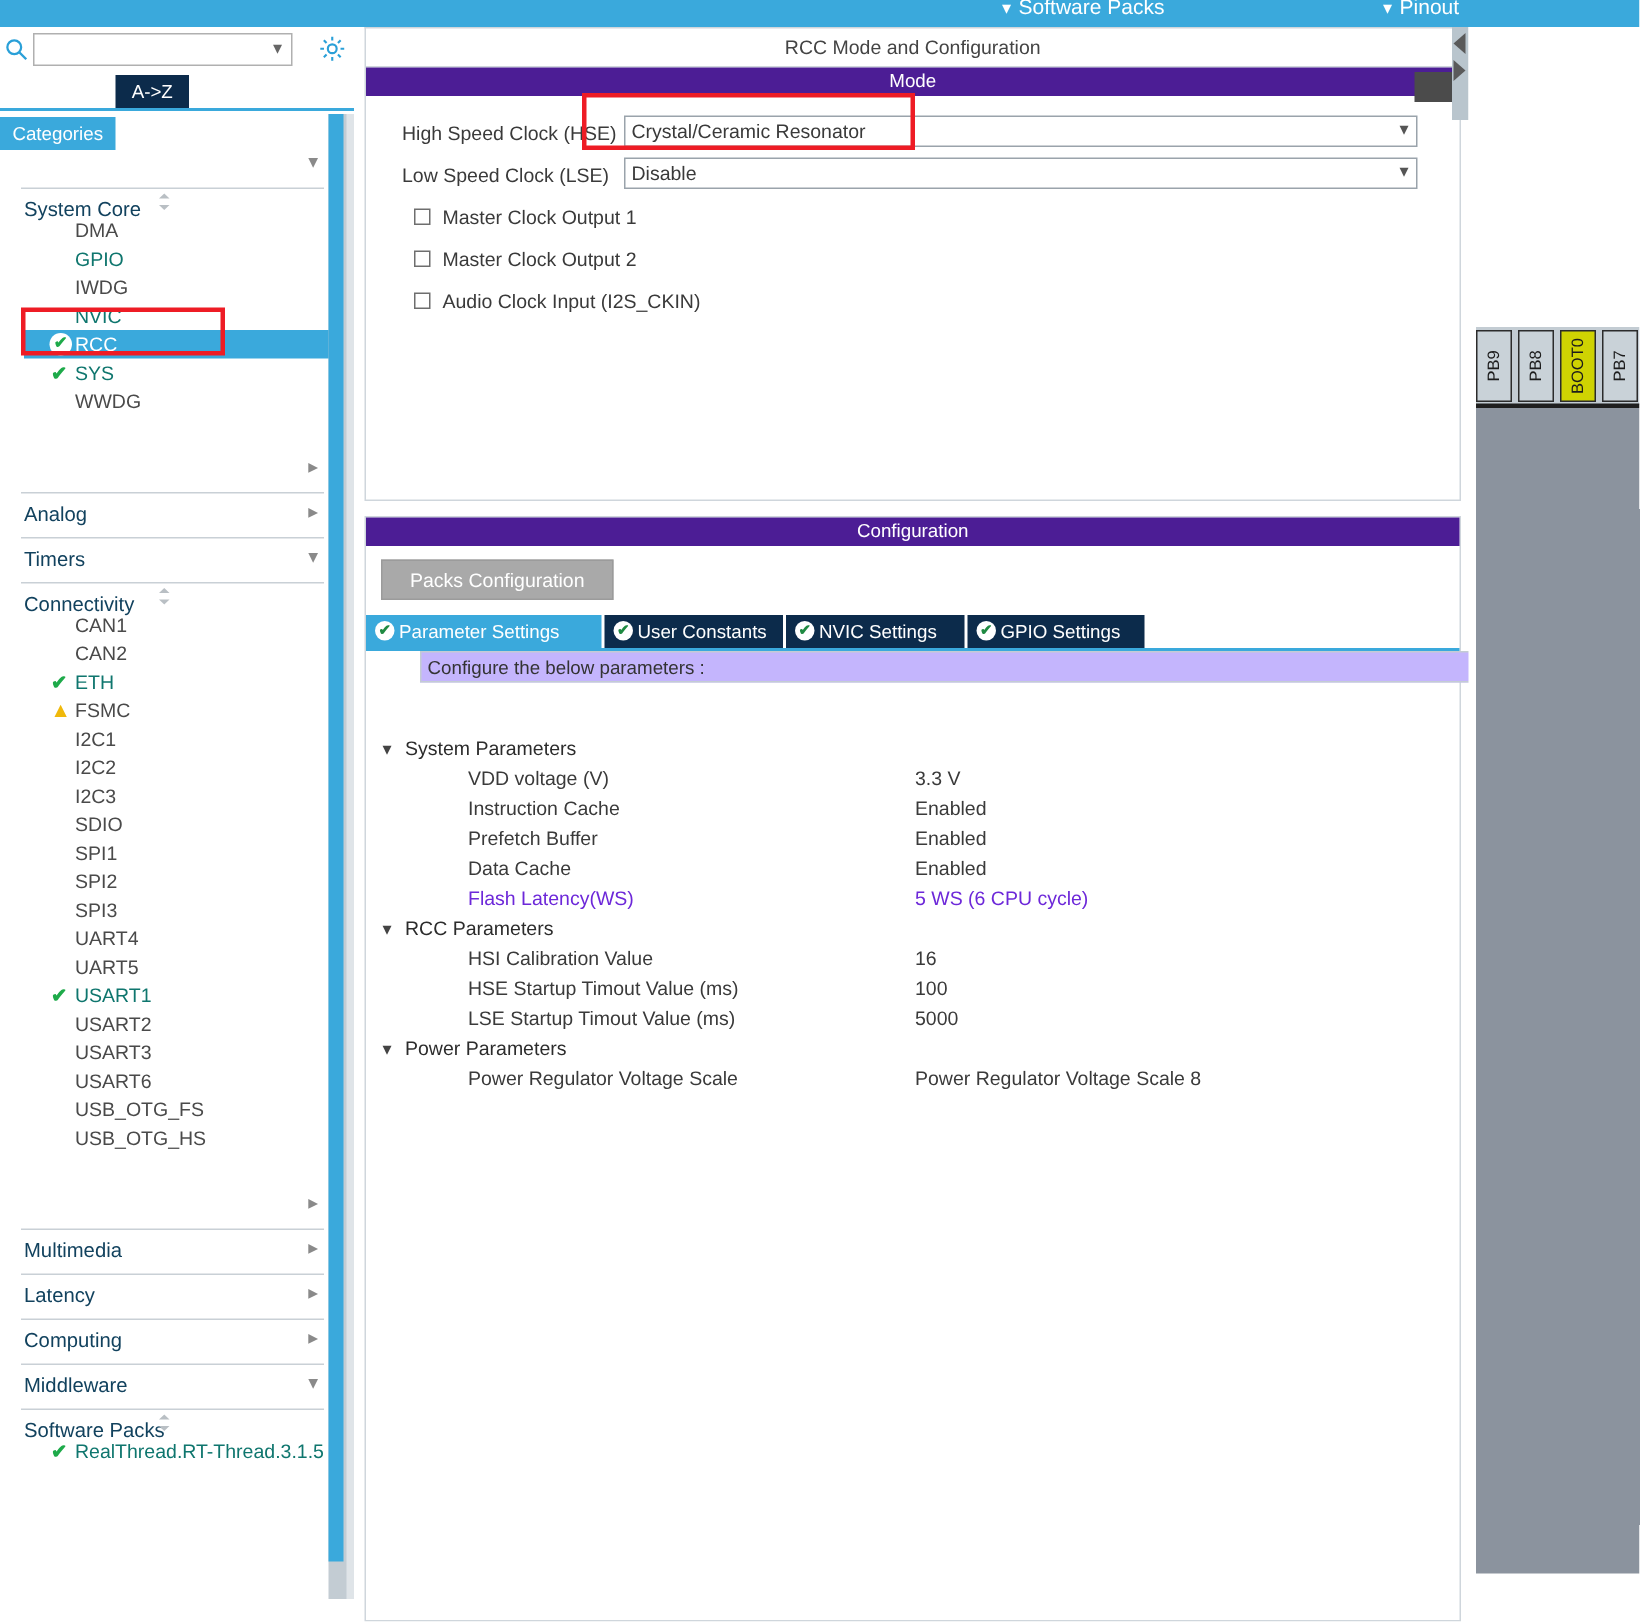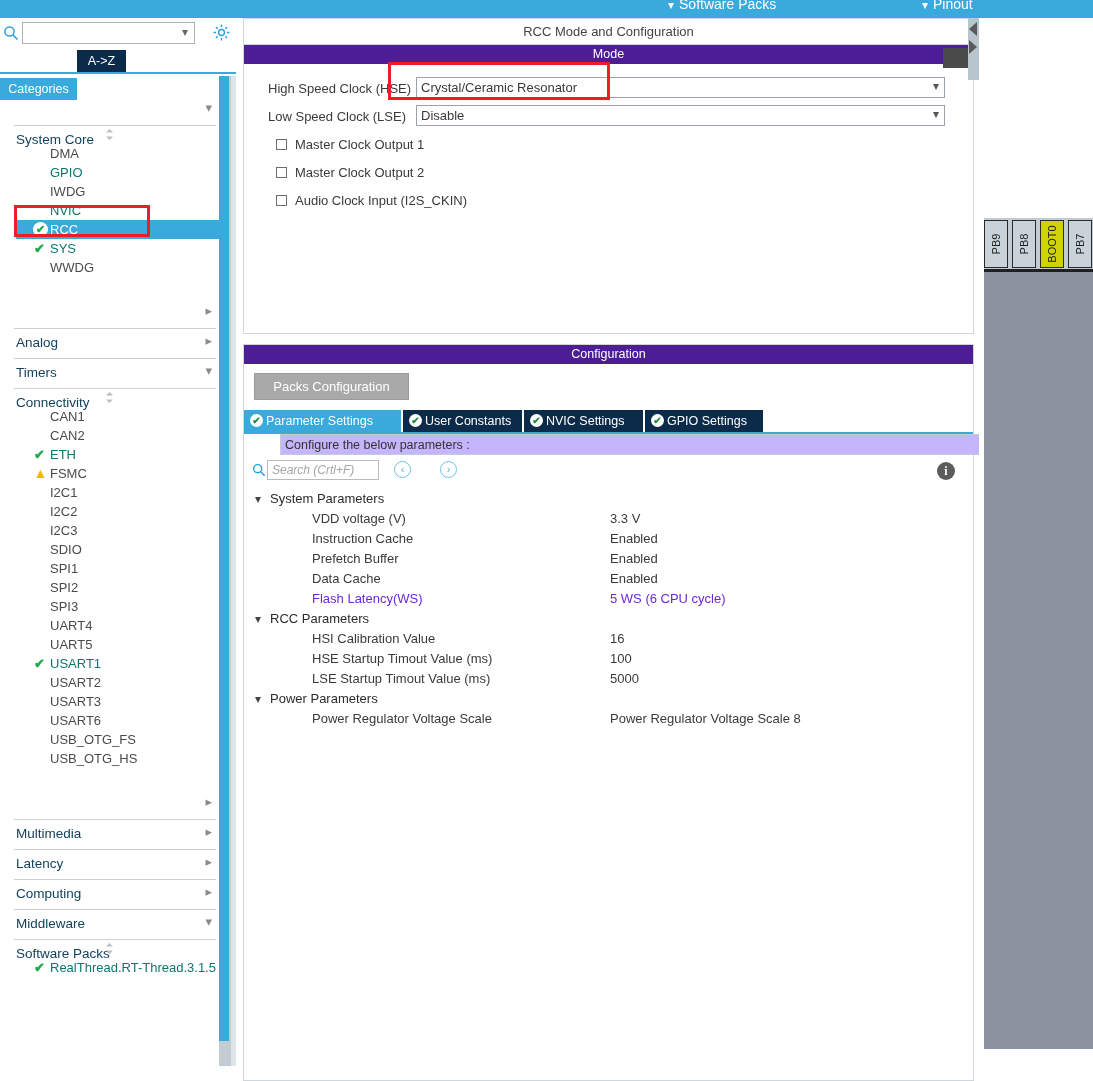--- a/index.html
+++ b/index.html
@@ -516,34 +516,20 @@
     <div class="tabrow" id="cfg-tabs">
           <div class="ctab active" style="left: 0px; width: 157px;"><span class="tick">✔</span><span>Parameter Settings</span></div>
           <div class="ctab inactive" style="left: 159px; width: 119px;"><span class="tick">✔</span><span>User Constants</span></div>
           <div class="ctab inactive" style="left: 280px; width: 119px;"><span class="tick">✔</span><span>NVIC Settings</span></div>
           <div class="ctab inactive" style="left: 401px; width: 118px;"><span class="tick">✔</span><span>GPIO Settings</span></div>
         </div>
     <div class="tab-underline"></div>
 
     <div class="cfg-hint">Configure the below parameters :</div>
 
-    <div class="srchrow">
-      <div class="srch-mag">
-        <svg width="14" height="14" viewBox="0 0 16 16">
-          <circle cx="6.5" cy="6.5" r="4.6" fill="none" stroke="#2aa0d8" stroke-width="1.6"></circle>
-          <line x1="10" y1="10" x2="14.5" y2="14.5" stroke="#2aa0d8" stroke-width="1.8"></line>
-        </svg>
-      </div>
-      <div class="srch-input">
-        <span class="ph">Search (Crtl+F)</span>
-      </div>
-      <div class="navarrow" style="left:150px;">‹</div>
-      <div class="navarrow" style="left:196px;">›</div>
-      <div class="infoicon">i</div>
-    </div>
 
     <div id="param-tree">
           <div class="treerow" style="top: 144px;">
             <span class="tr-chev">▾</span>
             <span class="tr-group">System Parameters</span>
           </div>
           <div class="treerow" style="top: 164px;">
             <span class="tr-name">VDD voltage (V)</span>
             <span class="tr-val">3.3 V</span>
           </div>

